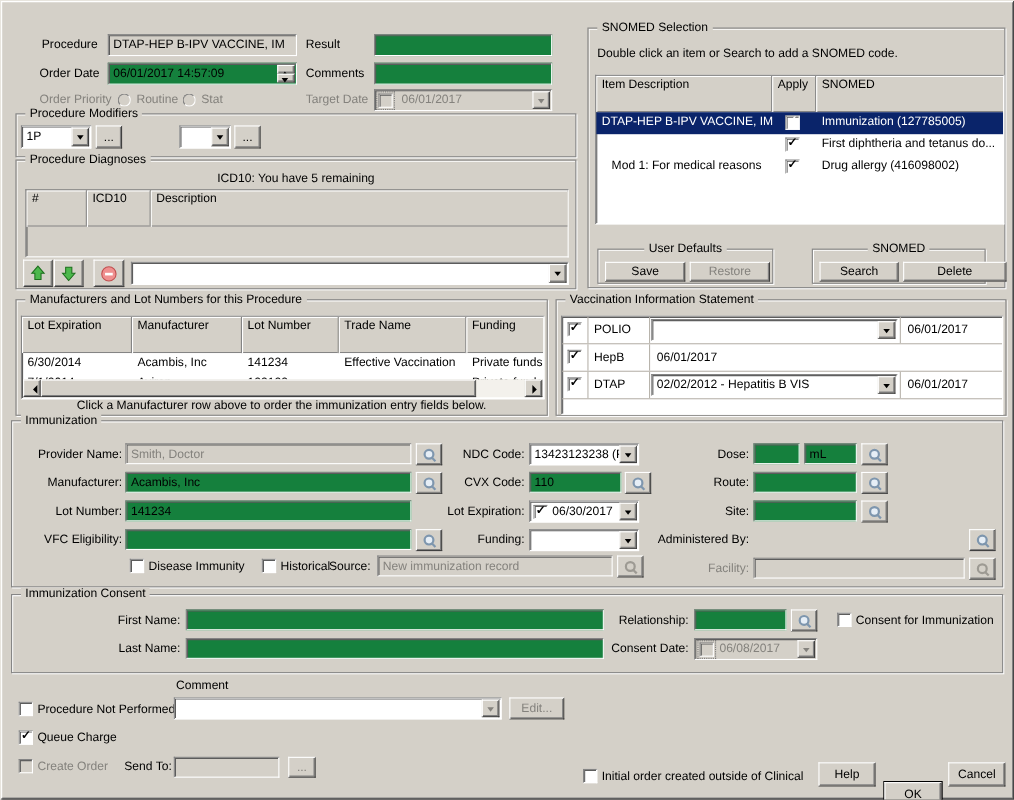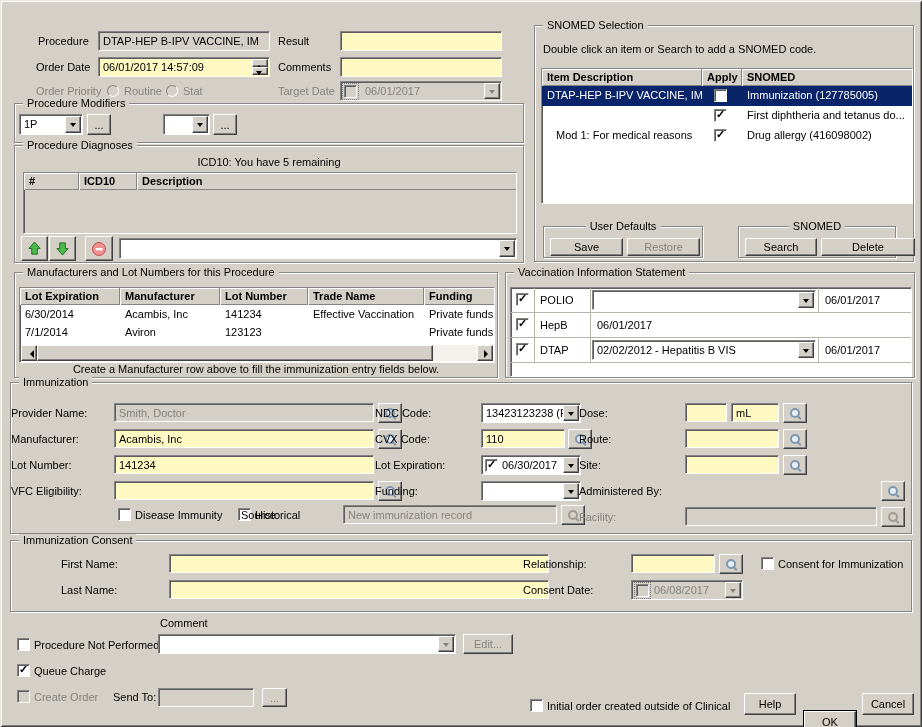--- a/index.html
+++ b/index.html
@@ -6,23 +6,23 @@
   .dialog{
     position:relative;width:922px;height:727px;background:#d4d0c8;
     font-family:"Liberation Sans",sans-serif;font-size:11px;color:#000;overflow:hidden;
     box-shadow:inset 1px 1px 0 #e8e5de, inset -1px -1px 0 #404040,
                inset 2px 2px 0 #fff, inset -2px -2px 0 #808080;
   }
   .titlebar{position:absolute;left:3px;top:3px;right:3px;height:19px;background:#0a246a;
     color:#fff;font-weight:bold;line-height:19px;padding-left:6px;box-sizing:border-box;}
   .lbl{position:absolute;white-space:nowrap;line-height:13px;}
   .dis{color:#84827d;}
-  .r{text-align:left;}
+  .r{text-align:right;}
   .c{text-align:center;}
-  .in{position:absolute;background:#fef9c3;border:1px solid #848484;border-right-color:#fff;
+  .in{position:absolute;background:#15803d;border:1px solid #848484;border-right-color:#fff;
     border-bottom-color:#fff;box-shadow:inset 1px 1px 0 #5c5c5c;box-sizing:border-box;
     padding:3px 2px 0 4px;white-space:nowrap;overflow:hidden;}
   .in.gray{background:#d4d0c8;}
   .in.graytxt{color:#84827d;}
   .btn{position:absolute;background:#d4d0c8;border:1px solid;border-color:#fff #404040 #404040 #fff;
     box-shadow:inset -1px -1px 0 #808080;box-sizing:border-box;text-align:center;
     display:flex;align-items:center;justify-content:center;cursor:default;}
   .btn.default{box-shadow:0 0 0 1px #000, inset -1px -1px 0 #808080;}
   .dd{position:absolute;right:1px;top:1px;bottom:1px;width:16px;background:#d4d0c8;
     border:1px solid;border-color:#fff #404040 #404040 #fff;box-shadow:inset -1px -1px 0 #808080;
@@ -35,21 +35,21 @@
   .cb.disbox{background:#d4d0c8;}
   .cb.dotted{outline:1px dotted #777;outline-offset:1px;}
   .radio{position:absolute;width:12px;height:12px;border-radius:50%;background:#d4d0c8;
     border:1px solid #848484;border-right-color:#fff;border-bottom-color:#fff;box-sizing:border-box;}
   .gb{position:absolute;border:1px solid #868686;box-shadow:1px 1px 0 #fff, inset 1px 1px 0 #fff;box-sizing:border-box;}
   .gb>.cap{position:absolute;top:-7px;left:8px;background:#d4d0c8;padding:0 4px;line-height:13px;white-space:nowrap;}
   .gb>.cap.mid{left:50%;transform:translateX(-50%);}
   .grid{position:absolute;background:#fff;border:1px solid #848484;border-right-color:#fff;
     border-bottom-color:#fff;box-shadow:inset 1px 1px 0 #5c5c5c;box-sizing:border-box;overflow:hidden;}
   .grid.graybody{background:#d4d0c8;}
-  .ghead{display:flex;height:17px;font-weight:bold;}
+  .ghead{display:flex;height:33px;}
   .hcell{box-sizing:border-box;background:#d4d0c8;border-right:1px solid #848484;
     box-shadow:inset 1px 1px 0 #fff, inset 0 -1px 0 #848484;padding:2px 0 0 5px;
     white-space:nowrap;overflow:hidden;flex-shrink:0;}
   .hcell.last{flex:1;border-right:none;}
   .grow{display:flex;height:18px;align-items:center;}
   .gcell{box-sizing:border-box;padding-left:5px;white-space:nowrap;overflow:hidden;flex-shrink:0;}
   .gcell.last{flex:1;}
   .srow{position:relative;height:20px;}
   .srow.sel{background:#0a246a;color:#fff;}
   .srow .it{position:absolute;left:5px;top:3px;white-space:nowrap;}
@@ -223,21 +223,21 @@
         <div class="gcell" style="width:116px"></div>
         <div class="gcell last">Private funds</div>
       </div>
       <div class="hsb">
         <span class="sarr l"></span>
         <span class="thumb"></span>
         <span class="sp"></span>
         <span class="sarr r2"></span>
       </div>
     </div>
-    <div class="lbl c" style="left:0;top:90px;width:100%">Create a Manufacturer row above to fill the immunization entry fields below.</div>
+    <div class="lbl c" style="left:0;top:90px;width:100%">Click a Manufacturer row above to order the immunization entry fields below.</div>
   </div>
 
   <div class="gb" style="left:505px;top:272px;width:410px;height:106px">
     <span class="cap">Vaccination Information Statement</span>
     <div class="grid" style="left:4px;top:14px;width:402px;height:90px">
       <div class="vrow">
         <div class="vcell" style="width:24px">
             <span class="cb checked" style="left:5px;top:5px"></span>
           </div>
         <div class="vcell" style="width:56px;padding-left:5px">POLIO</div>

